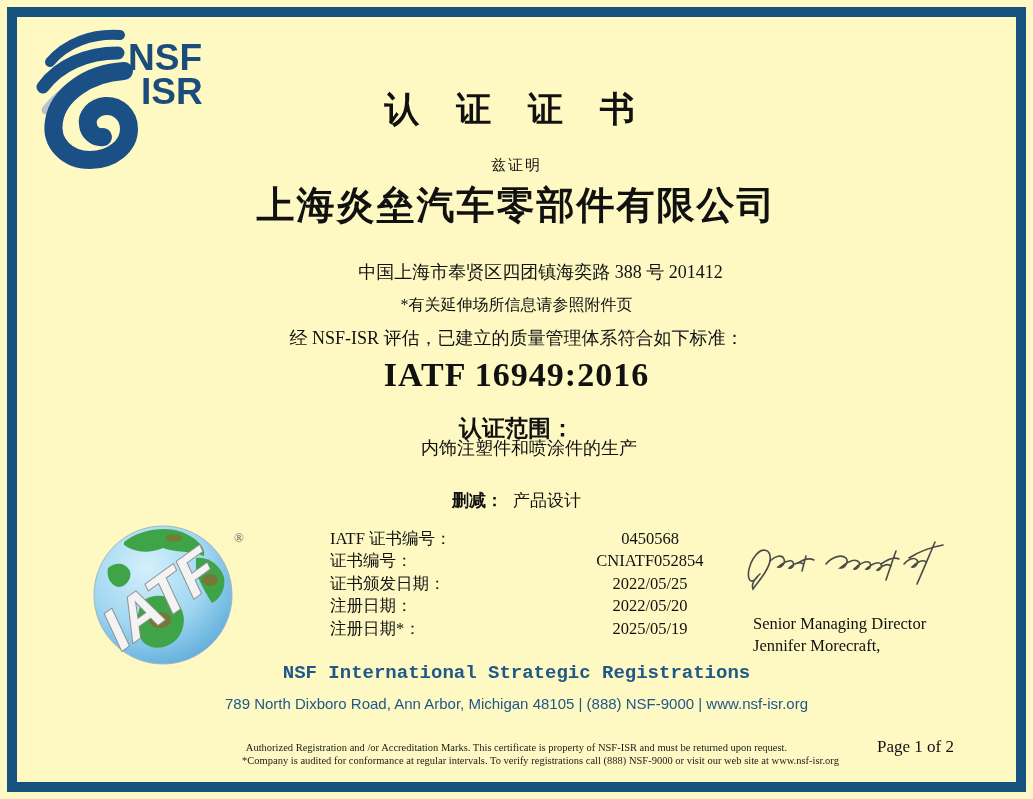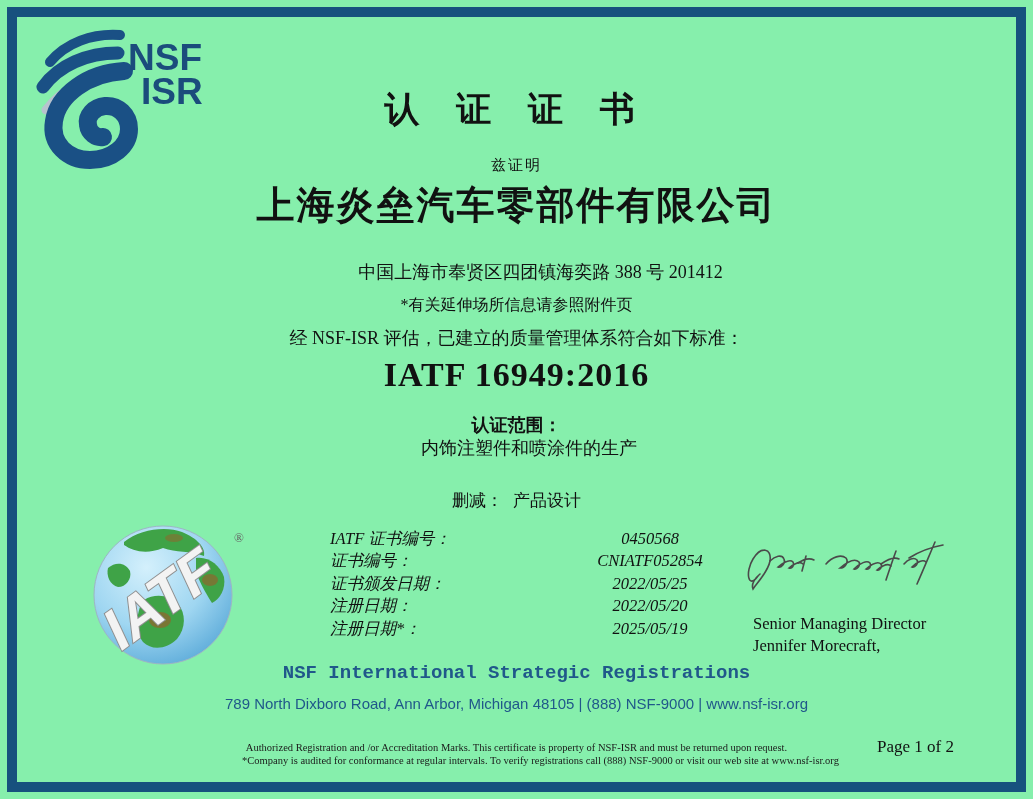--- a/index.html
+++ b/index.html
@@ -1,21 +1,21 @@
 <!DOCTYPE html>
 <html><head>
 <meta charset="utf-8">
 <style>
   * { margin: 0; padding: 0; box-sizing: border-box; }
   html, body { background: #ffffff; }
   .page {
     position: relative;
     width: 1033px;
     height: 799px;
-    background: #86efac;
+    background: #fef9c3;
     font-family: "Liberation Serif", serif;
     color: #111;
     overflow: hidden;
   }
   .frame {
     position: absolute;
     inset: 7px;
     border: 10px solid #17517E;
   }
   .center {
@@ -30,27 +30,27 @@
     font-size: 35px;
     font-weight: bold;
     letter-spacing: 14px;
   }
   .certify { top: 156px; font-size: 15px; letter-spacing: 2px; }
   .company { top: 180px; font-size: 38px; font-weight: bold; letter-spacing: 2px; }
   .address { top: 260px; font-size: 18px; padding-left: 48px; }
   .ext     { top: 295px; font-size: 16px; }
   .statement { top: 326px; font-size: 18px; }
   .standard  { top: 356px; font-size: 34px; font-weight: bold; letter-spacing: 1px; }
-  .scope-label { top: 413px; font-size: 18px; font-weight: bold; font-family: "Liberation Sans", sans-serif; }
+  .scope-label { top: 413px; font-size: 23px; font-weight: bold; font-family: "Liberation Sans", sans-serif; }
   .scope    { top: 436px; font-size: 18px; padding-left: 25px; }
   .exclusion { top: 489px; font-size: 17px; }
-  .excl-label { font-weight: normal; font-family: "Liberation Sans", sans-serif; margin-right: 10px; }
+  .excl-label { font-weight: bold; font-family: "Liberation Sans", sans-serif; margin-right: 10px; }
   .iatf-logo { position: absolute; left: 84px; top: 516px; width: 168px; height: 158px; }
   .details { position: absolute; left: 330px; top: 528px; font-size: 16.5px; }
-  .drow { display: flex; line-height: 22.4px; font-style: italic; }
+  .drow { display: flex; line-height: 22.4px; }
   .dlabel { width: 170px; text-align: left; }
   .dvalue { width: 300px; text-align: center; }
   .sig-img { position: absolute; left: 742px; top: 536px; width: 218px; height: 66px; }
   .sig-block { position: absolute; left: 753px; top: 613px; font-size: 16.5px; line-height: 22px; text-align: left; }
   .org {
     top: 662px;
     font-size: 19px;
     font-weight: bold;
     font-family: Liberation Mono, monospace;
     color: #20588A;

